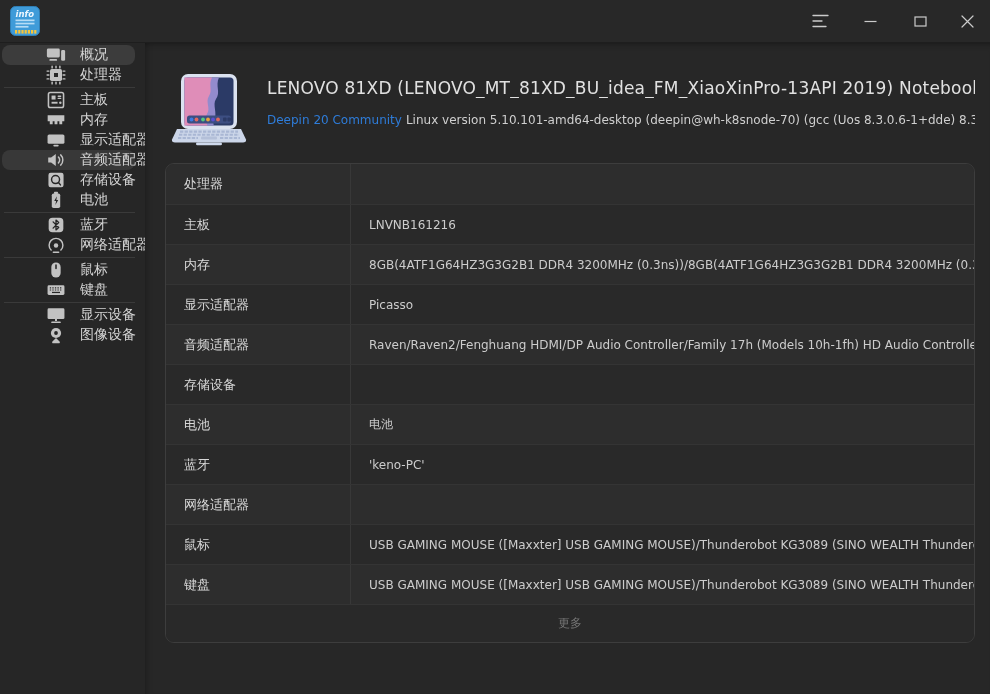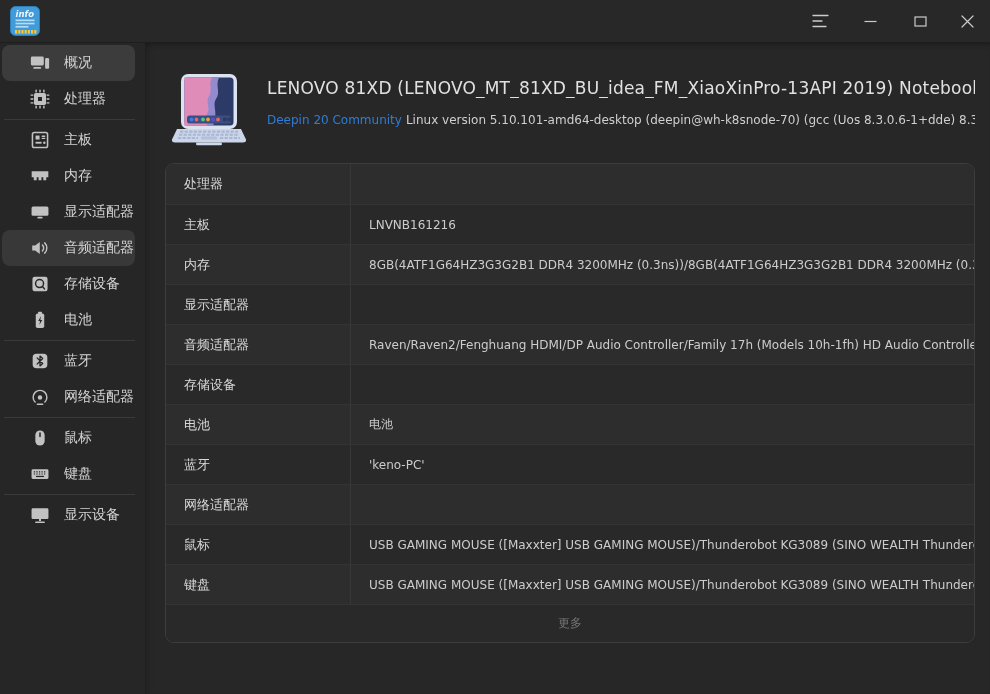--- a/index.html
+++ b/index.html
@@ -9,21 +9,21 @@
   
   .titlebar{height:43px;min-height:43px;box-sizing:border-box;background:#282828;border-bottom:1px solid #1e1e1e;display:flex;align-items:center;justify-content:space-between;}
   .app-icon{width:30px;height:30px;margin-left:10px;display:block;}
   .win-controls{display:flex;align-items:center;height:100%;}
   .ctrl-btn{width:50px;height:42px;display:flex;align-items:center;justify-content:center;background:transparent;border:none;padding:0;color:#cbcbcb;cursor:pointer;}
   .ctrl-btn.close-btn{width:45px;}
 
   
   .body{flex:1;display:flex;min-height:0;}
   .sidebar{width:145px;min-width:145px;background:#262626;padding-top:2px;box-sizing:border-box;}
-  .side-item{height:36px;margin:0 10px 0 2px;border-radius:8px;display:flex;align-items:center;padding-left:28px;gap:14px;cursor:pointer;color:#c2c2c2;}
+  .side-item{height:20px;margin:0 10px 0 2px;border-radius:8px;display:flex;align-items:center;padding-left:44px;gap:14px;cursor:pointer;color:#c2c2c2;}
   .side-item.selected{background:var(--hl,#3c3c3c);}
   .side-item.hover{background:#383838;}
   .side-icon{width:20px;height:20px;display:flex;flex:none;}
   .side-icon svg{width:20px;height:20px;}
   .side-label{font-size:14px;color:#d4d4d4;white-space:nowrap;}
   .side-sep{height:1px;background:#3a3a3a;margin:2px 10px 2px 4px;}
 
   .main{flex:1;min-width:0;background:#272727;box-shadow:inset 0 7px 7px -7px rgba(0,0,0,.45), inset 7px 0 7px -7px rgba(0,0,0,.35);}
 
   
@@ -220,20 +220,30 @@
           <div class="side-sep"></div>
           <div class="side-item">
             <span class="side-icon">
               <svg viewBox="0 0 18 18">
                 <rect x="1.4" y="3" width="15.2" height="9.6" rx="1.2" fill="currentColor"></rect>
                 <path d="M9,12.6 v1.9" stroke="currentColor" stroke-width="1.8"></path>
                 <path d="M5.4,15.5 h7.2" stroke="currentColor" stroke-width="1.5" stroke-linecap="round"></path>
               </svg>
             </span>
             <span class="side-label">显示设备</span>
+          </div>
+          <div class="side-item">
+            <span class="side-icon">
+              <svg viewBox="0 0 18 18">
+                <circle cx="9" cy="7.2" r="4.6" fill="currentColor"></circle>
+                <circle cx="9" cy="7.2" r="1.7" fill="#262626"></circle>
+                <path d="M9,11.8 l3.2,3 a1,1 0 0 1 -0.7,1.7 H6.5 a1,1 0 0 1 -0.7,-1.7 Z" fill="currentColor"></path>
+              </svg>
+            </span>
+            <span class="side-label">图像设备</span>
           </div>
         </div>
     </aside>
 
     <main class="main">
 
       <div class="overview-header">
         <svg class="hero-icon" viewBox="0 0 82 82">
           <rect x="13" y="5" width="56" height="55" rx="7" fill="#dbe2f0"></rect>
           <rect x="16.5" y="8.5" width="49" height="48" rx="3.5" fill="#2b3a66"></rect>
@@ -275,20 +285,21 @@
             <div class="spec-row">
               <div class="spec-label">主板</div>
               <div class="spec-value">LNVNB161216</div>
             </div>
             <div class="spec-row alt">
               <div class="spec-label">内存</div>
               <div class="spec-value">8GB(4ATF1G64HZ3G3G2B1 DDR4 3200MHz (0.3ns))/8GB(4ATF1G64HZ3G3G2B1 DDR4 3200MHz (0.3ns))</div>
             </div>
             <div class="spec-row">
               <div class="spec-label">显示适配器</div>
+              <div class="spec-value">Picasso</div>
             </div>
             <div class="spec-row alt">
               <div class="spec-label">音频适配器</div>
               <div class="spec-value">Raven/Raven2/Fenghuang HDMI/DP Audio Controller/Family 17h (Models 10h-1fh) HD Audio Controller</div>
             </div>
             <div class="spec-row">
               <div class="spec-label">存储设备</div>
             </div>
             <div class="spec-row alt">
               <div class="spec-label">电池</div>

